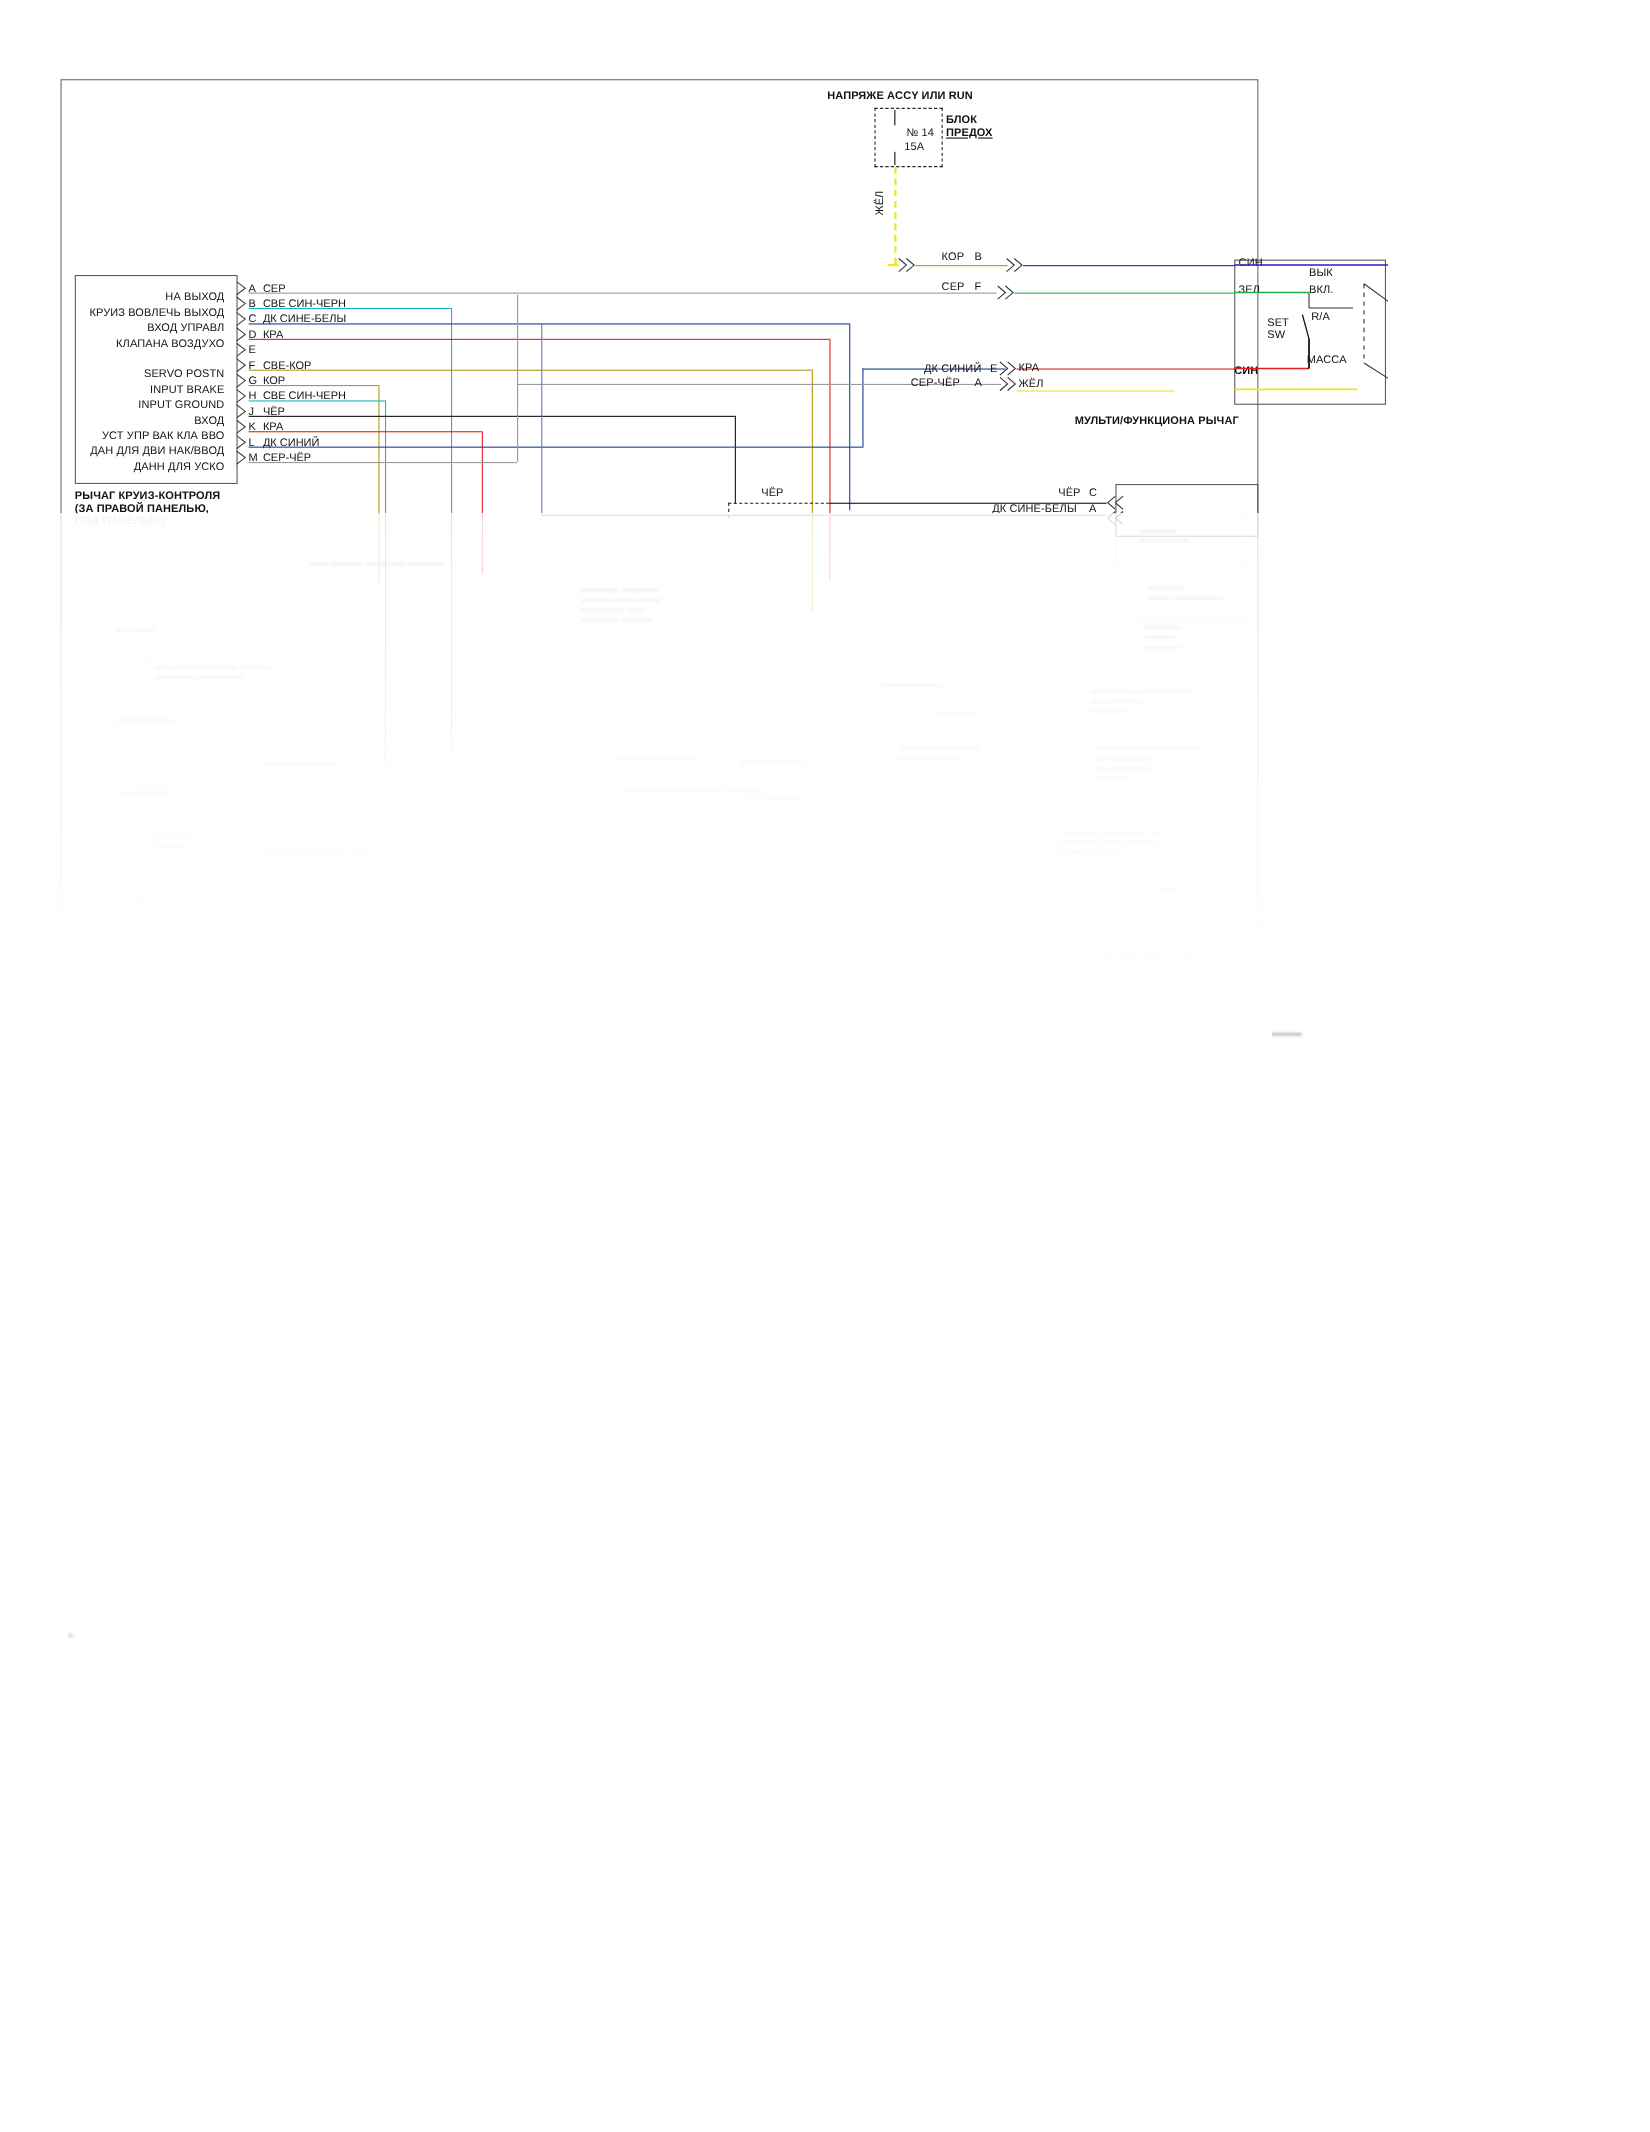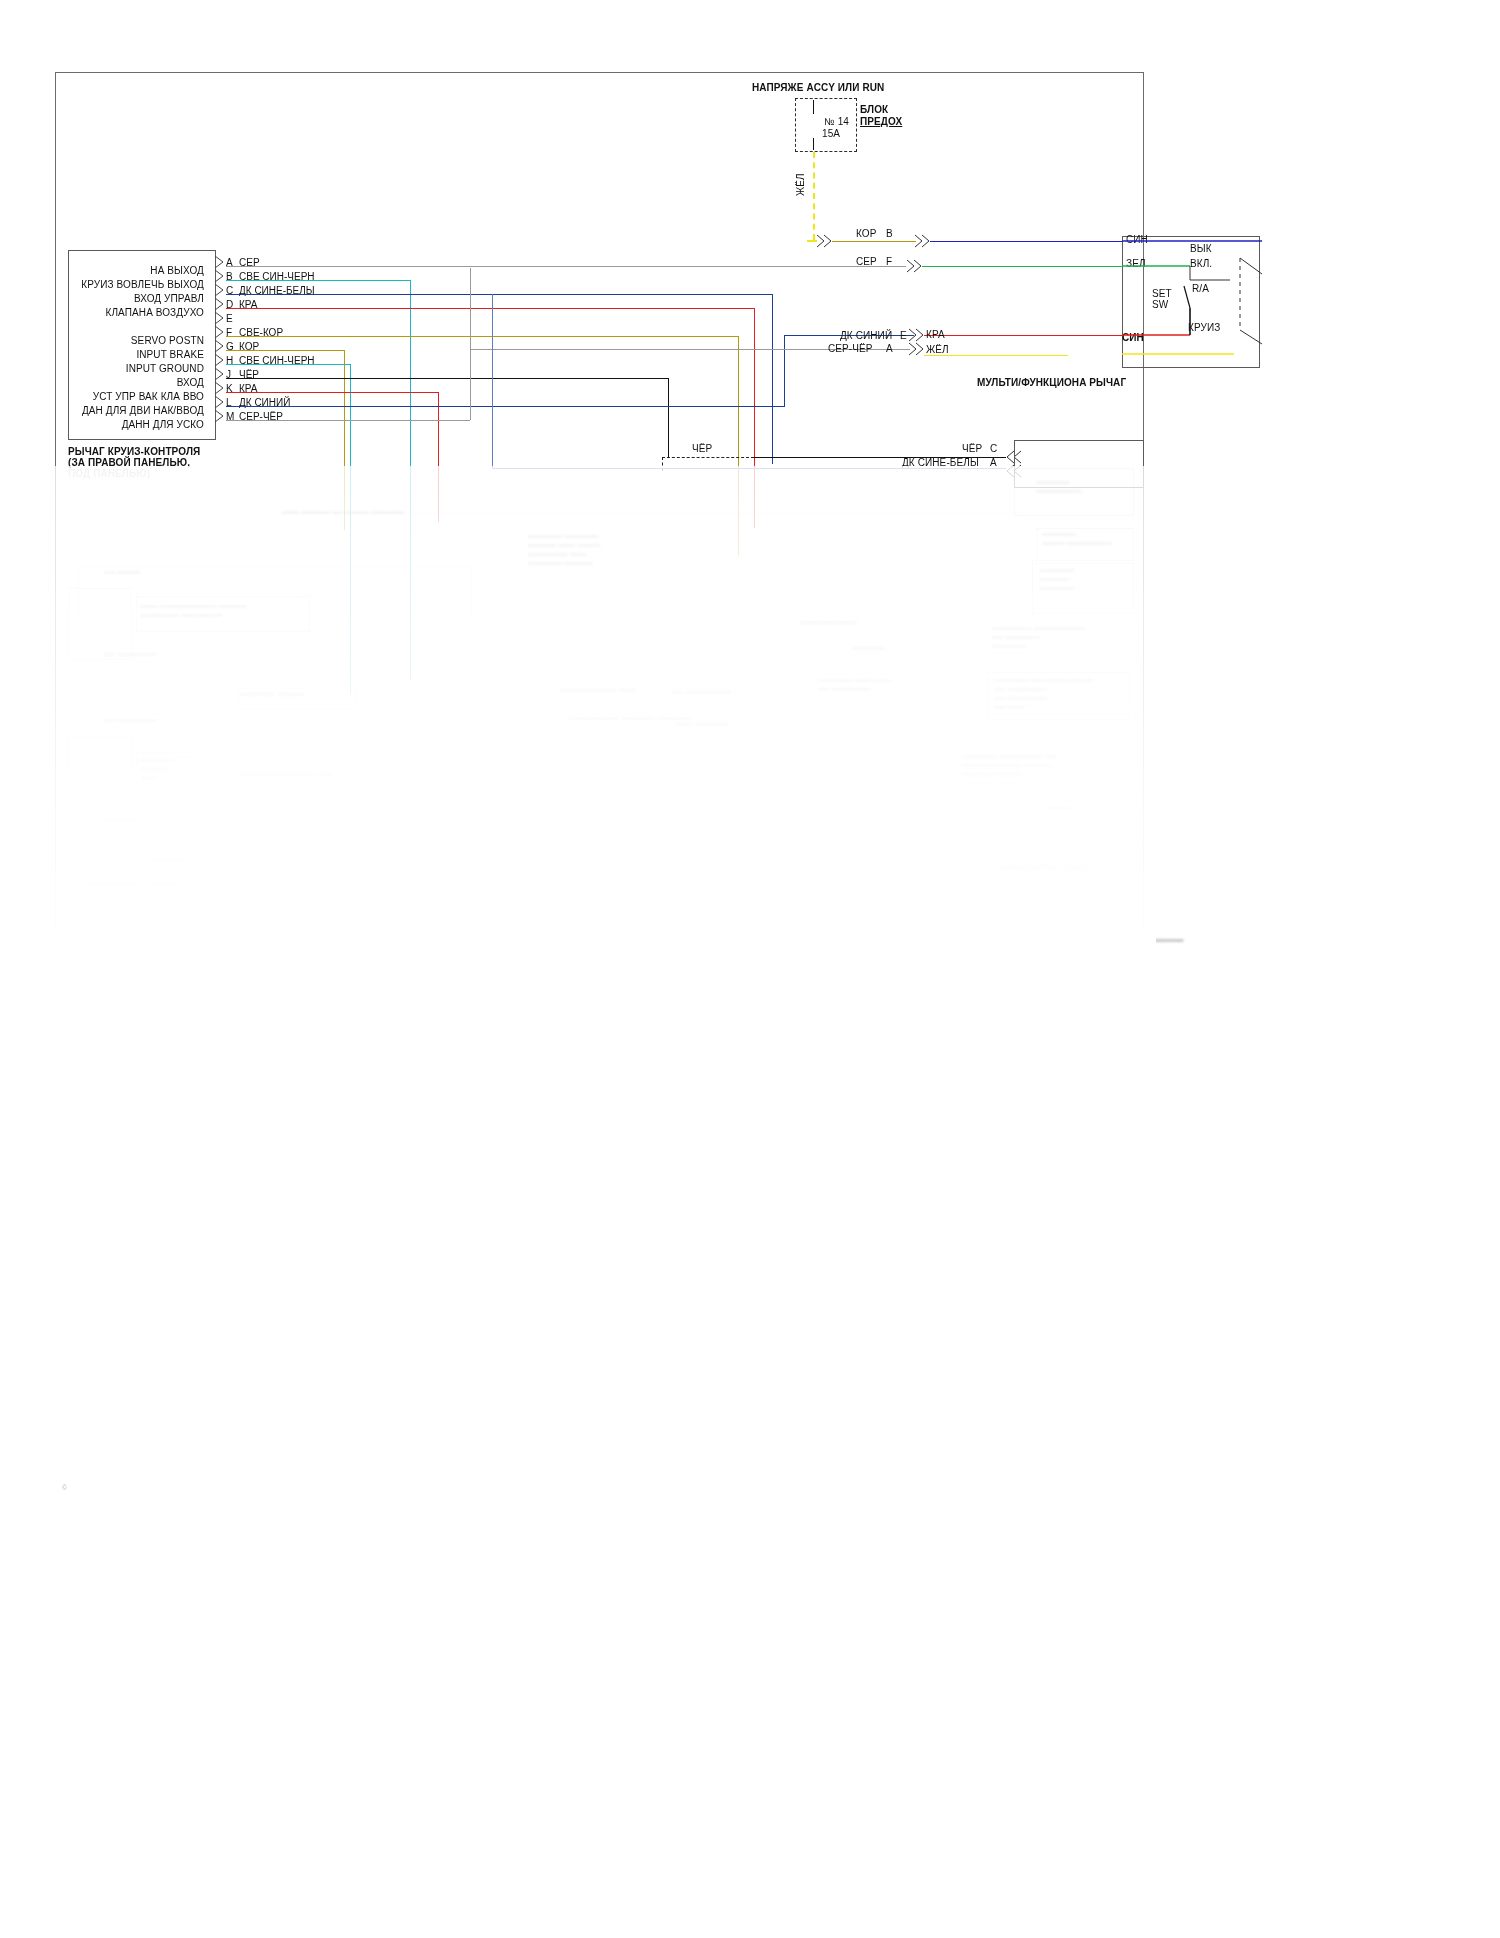--- a/index.html
+++ b/index.html
@@ -238,21 +238,21 @@
 
   <div class="box" style="left:1122px;top:236px;width:136px;height:130px;"></div>
   <div class="lbl b" style="left:1122px;top:332px;">СИН</div>
 
   <div class="lbl" style="left:1126px;top:234px;">СИН</div>
   <div class="lbl" style="left:1126px;top:258px;">ЗЕЛ</div>
 
   <div class="lbl" style="left:1190px;top:243px;">ВЫК</div>
   <div class="lbl" style="left:1190px;top:258px;">ВКЛ.</div>
   <div class="lbl" style="left:1192px;top:283px;">R/A</div>
-  <div class="lbl" style="left:1188px;top:322px;">КРУИЗ</div>
+  <div class="lbl" style="left:1188px;top:322px;">МАССА</div>
   <div class="lbl" style="left:1152px;top:288px;">SET</div>
   <div class="lbl" style="left:1152px;top:299px;">SW</div>
 
   <svg style="position:absolute;left:1122px;top:236px;" width="140" height="132">
     <line x1="0" y1="5" x2="140" y2="5" stroke="#2020c0" stroke-width="1.4"></line>
     <line x1="0" y1="30" x2="68" y2="30" stroke="#22b14c" stroke-width="1.4"></line>
     <line x1="68" y1="30" x2="68" y2="44" stroke="#333" stroke-width="1"></line>
     <line x1="68" y1="44" x2="108" y2="44" stroke="#333" stroke-width="1"></line>
     <line x1="0" y1="99" x2="68" y2="99" stroke="#e02020" stroke-width="1.4"></line>
     <line x1="68" y1="99" x2="68" y2="72" stroke="#111" stroke-width="1.6"></line>

